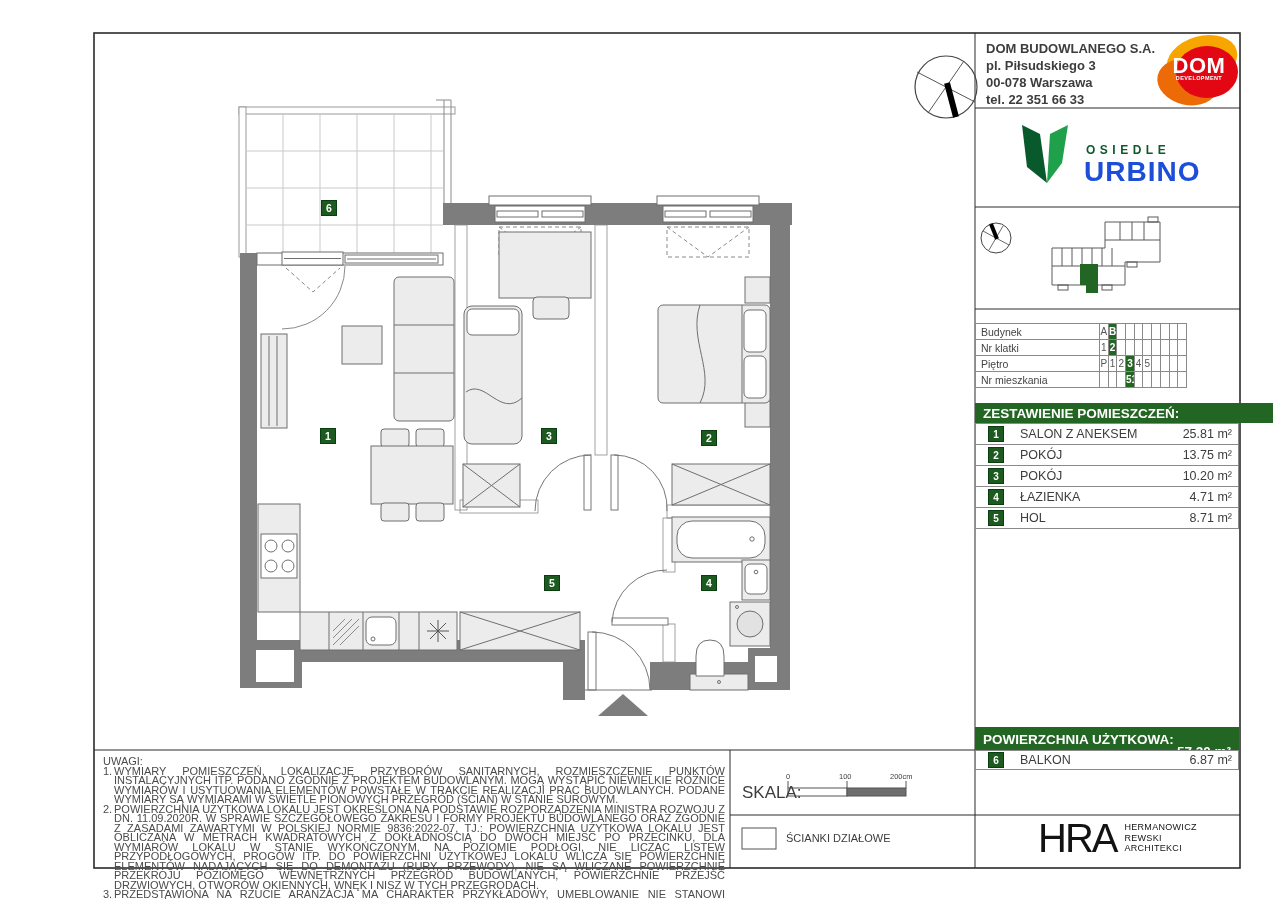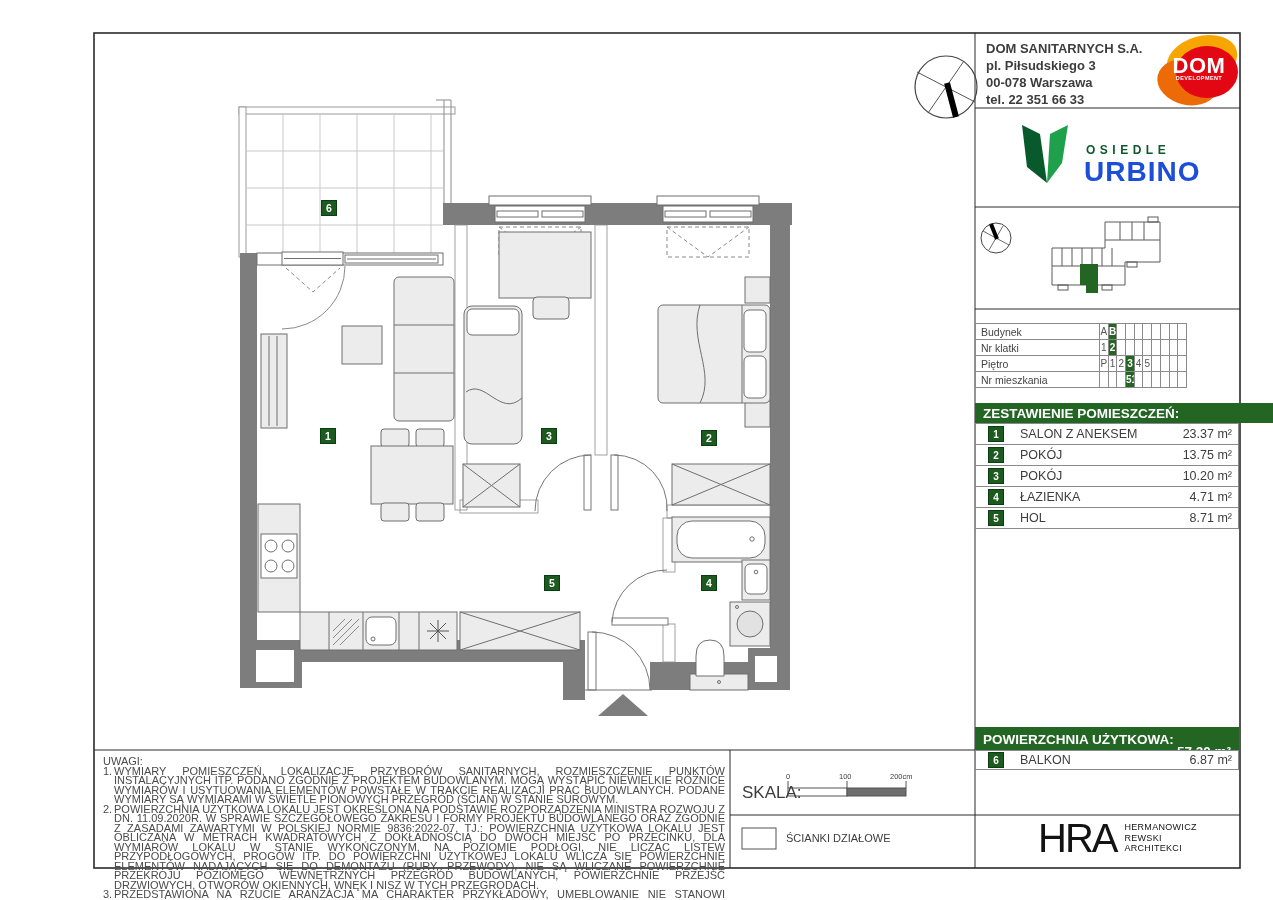--- a/index.html
+++ b/index.html
@@ -292,21 +292,21 @@
       <ellipse cx="1188" cy="82" rx="31" ry="23" fill="#ed6b06" transform="rotate(12 1188 82)"></ellipse>
       <ellipse cx="1207" cy="72" rx="31" ry="26" fill="#e30613"></ellipse>
     </g>
 
     <g transform="translate(1020,125)">
       <polygon points="2,0 20,9 27,58 7,42" fill="#085a2c"></polygon>
       <polygon points="48,0 30,9 27,58 42,38" fill="#1fa04a"></polygon>
     </g>
   </svg>
 
-  <div class="company-line" style="top:40px">DOM SANITARNYCH S.A.</div>
+  <div class="company-line" style="top:40px">DOM BUDOWLANEGO S.A.</div>
   <div class="company-line" style="top:57px">pl. Piłsudskiego 3</div>
   <div class="company-line" style="top:74px">00-078 Warszawa</div>
   <div class="company-line" style="top:91px">tel. 22 351 66 33</div>
 
   <div class="dom-logo-text">
     <div class="big">DOM</div>
     <div class="small">DEVELOPMENT</div>
   </div>
 
   <div class="urbino-osiedle">OSIEDLE</div>
@@ -369,21 +369,21 @@
       </tbody>
   </table>
 
   <div class="green-bar" style="left:975px;top:403px;width:316px;height:20px">
     <span class="pu-label">ZESTAWIENIE POMIESZCZEŃ:</span>
   </div>
   <div id="rooms-list">
       <div class="room-row">
         <span class="room-marker">1</span>
         <span class="room-name">SALON Z ANEKSEM</span>
-        <span class="room-area">23.37 m²</span>
+        <span class="room-area">25.81 m²</span>
       </div>
       <div class="room-row">
         <span class="room-marker">2</span>
         <span class="room-name">POKÓJ</span>
         <span class="room-area">13.75 m²</span>
       </div>
       <div class="room-row">
         <span class="room-marker">3</span>
         <span class="room-name">POKÓJ</span>
         <span class="room-area">10.20 m²</span>

